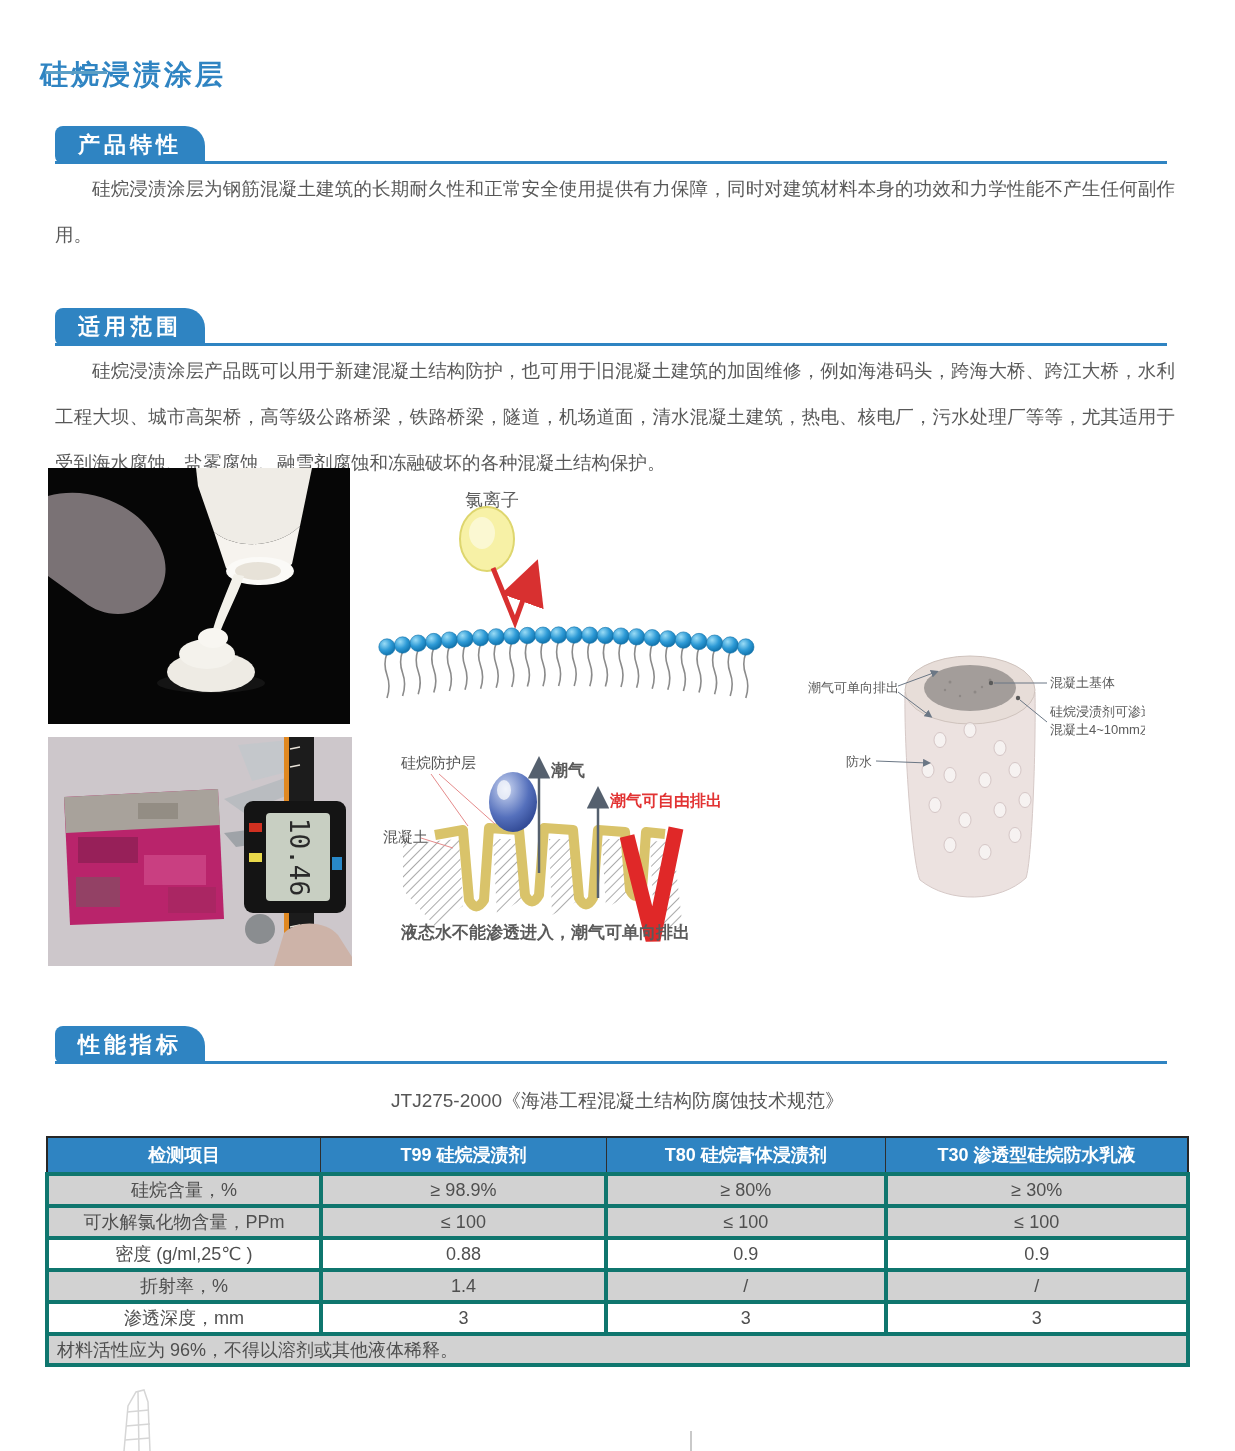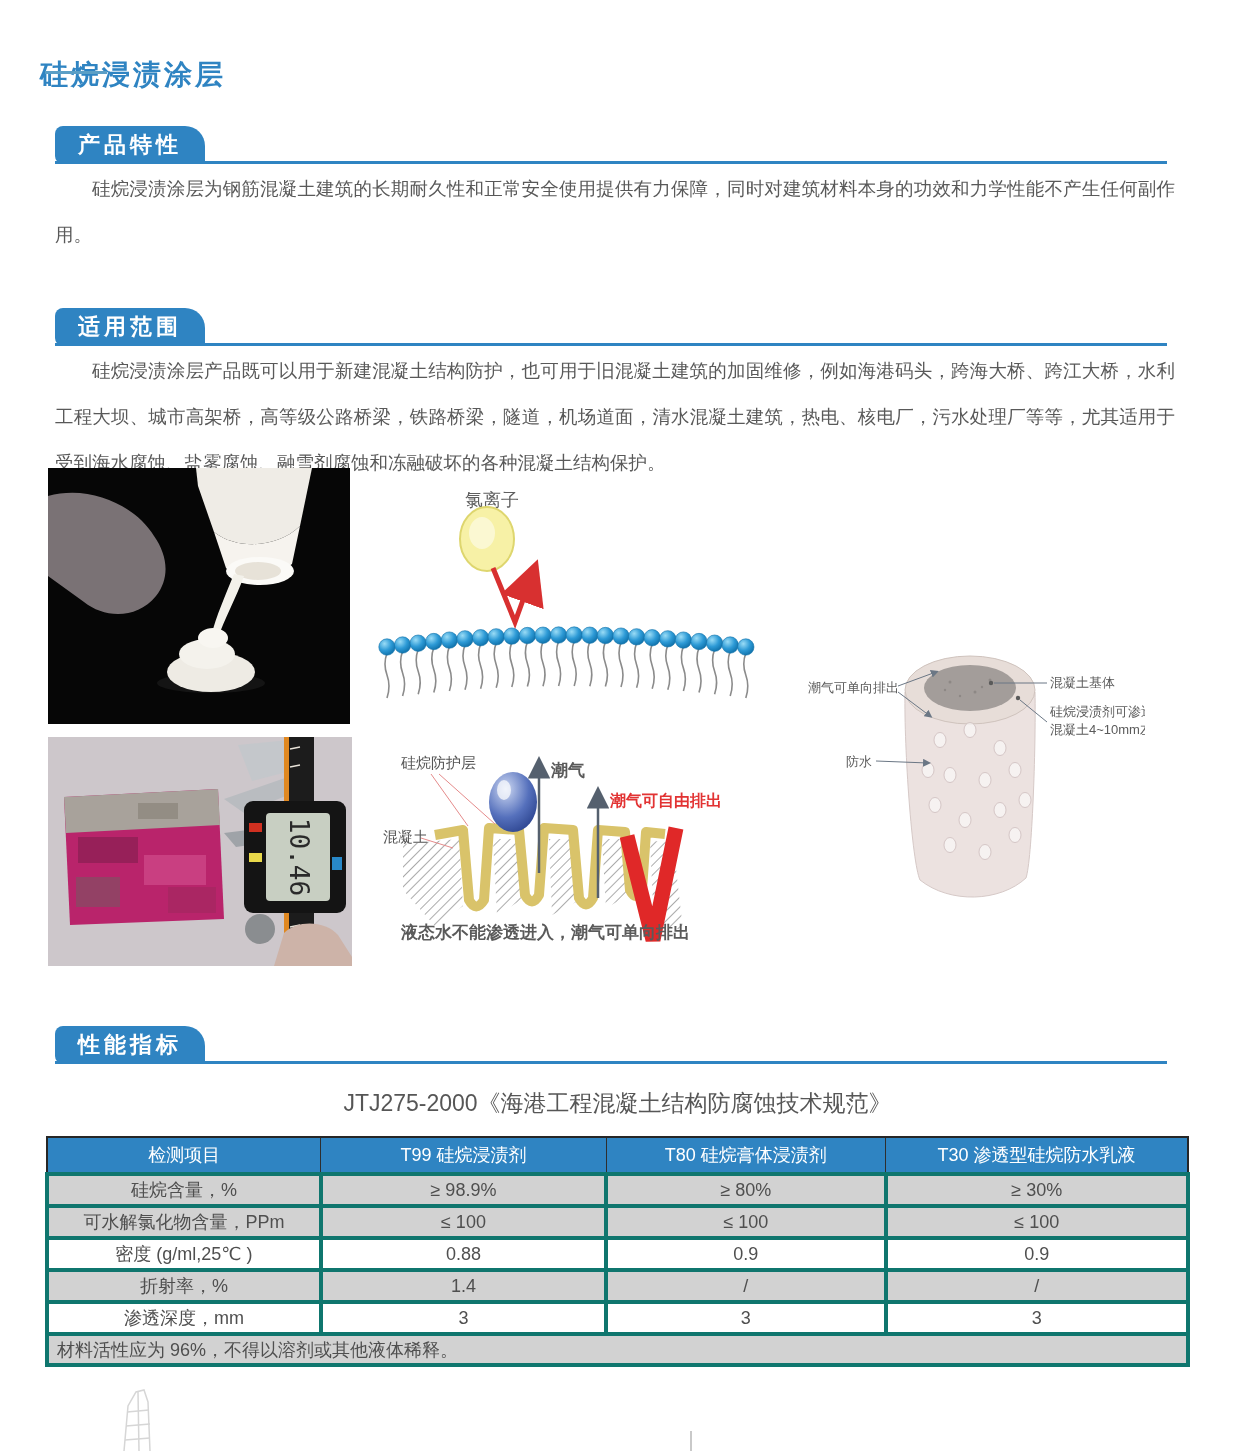--- a/index.html
+++ b/index.html
@@ -16,25 +16,25 @@
           letter-spacing:4px;display:flex;align-items:center;justify-content:center;}
 
   .para-block{position:absolute;left:55px;width:1120px;font-size:18.5px;line-height:46px;
               color:#595959;text-align:justify;}
   .para-block p{margin:0;text-indent:2em;}
 
   .fig{position:absolute;}
   .fig svg{display:block;}
 
   .table-caption{position:absolute;left:45px;top:1088px;width:1145px;text-align:center;
-                 font-size:23px;color:#565656;}
+                 font-size:19px;color:#565656;}
 
   table.perf{position:absolute;left:45px;top:1136px;width:1145px;border-collapse:collapse;
              table-layout:fixed;border:2px solid #262626;}
-  table.perf th{background:#2f84c2;color:#ffffff;font-size:18px;font-weight:normal;
+  table.perf th{background:#2f84c2;color:#ffffff;font-size:18px;font-weight:bold;
                 height:34px;border:1px solid #2e2e2e;text-align:center;padding:0;}
   table.perf td{font-size:18px;color:#4f4f4f;text-align:center;height:28px;
                 border:4px solid #0f766e;padding:0;background:#ffffff;}
   table.perf tr.alt td{background:#d2d2d2;}
   table.perf td.footnote{text-align:left;padding-left:8px;background:#d2d2d2;height:27px;}
 
   .svg-label{fill:#5a5a5a;font-size:13px;font-family:"Liberation Sans","DejaVu Sans",sans-serif;}
   .svg-label-lg{fill:#5f5f5f;font-size:18px;font-family:"Liberation Sans","DejaVu Sans",sans-serif;}
   .leader{stroke:#6b7785;stroke-width:1;fill:none;}
   .red-leader{stroke:#e58b8b;stroke-width:1;fill:none;}

